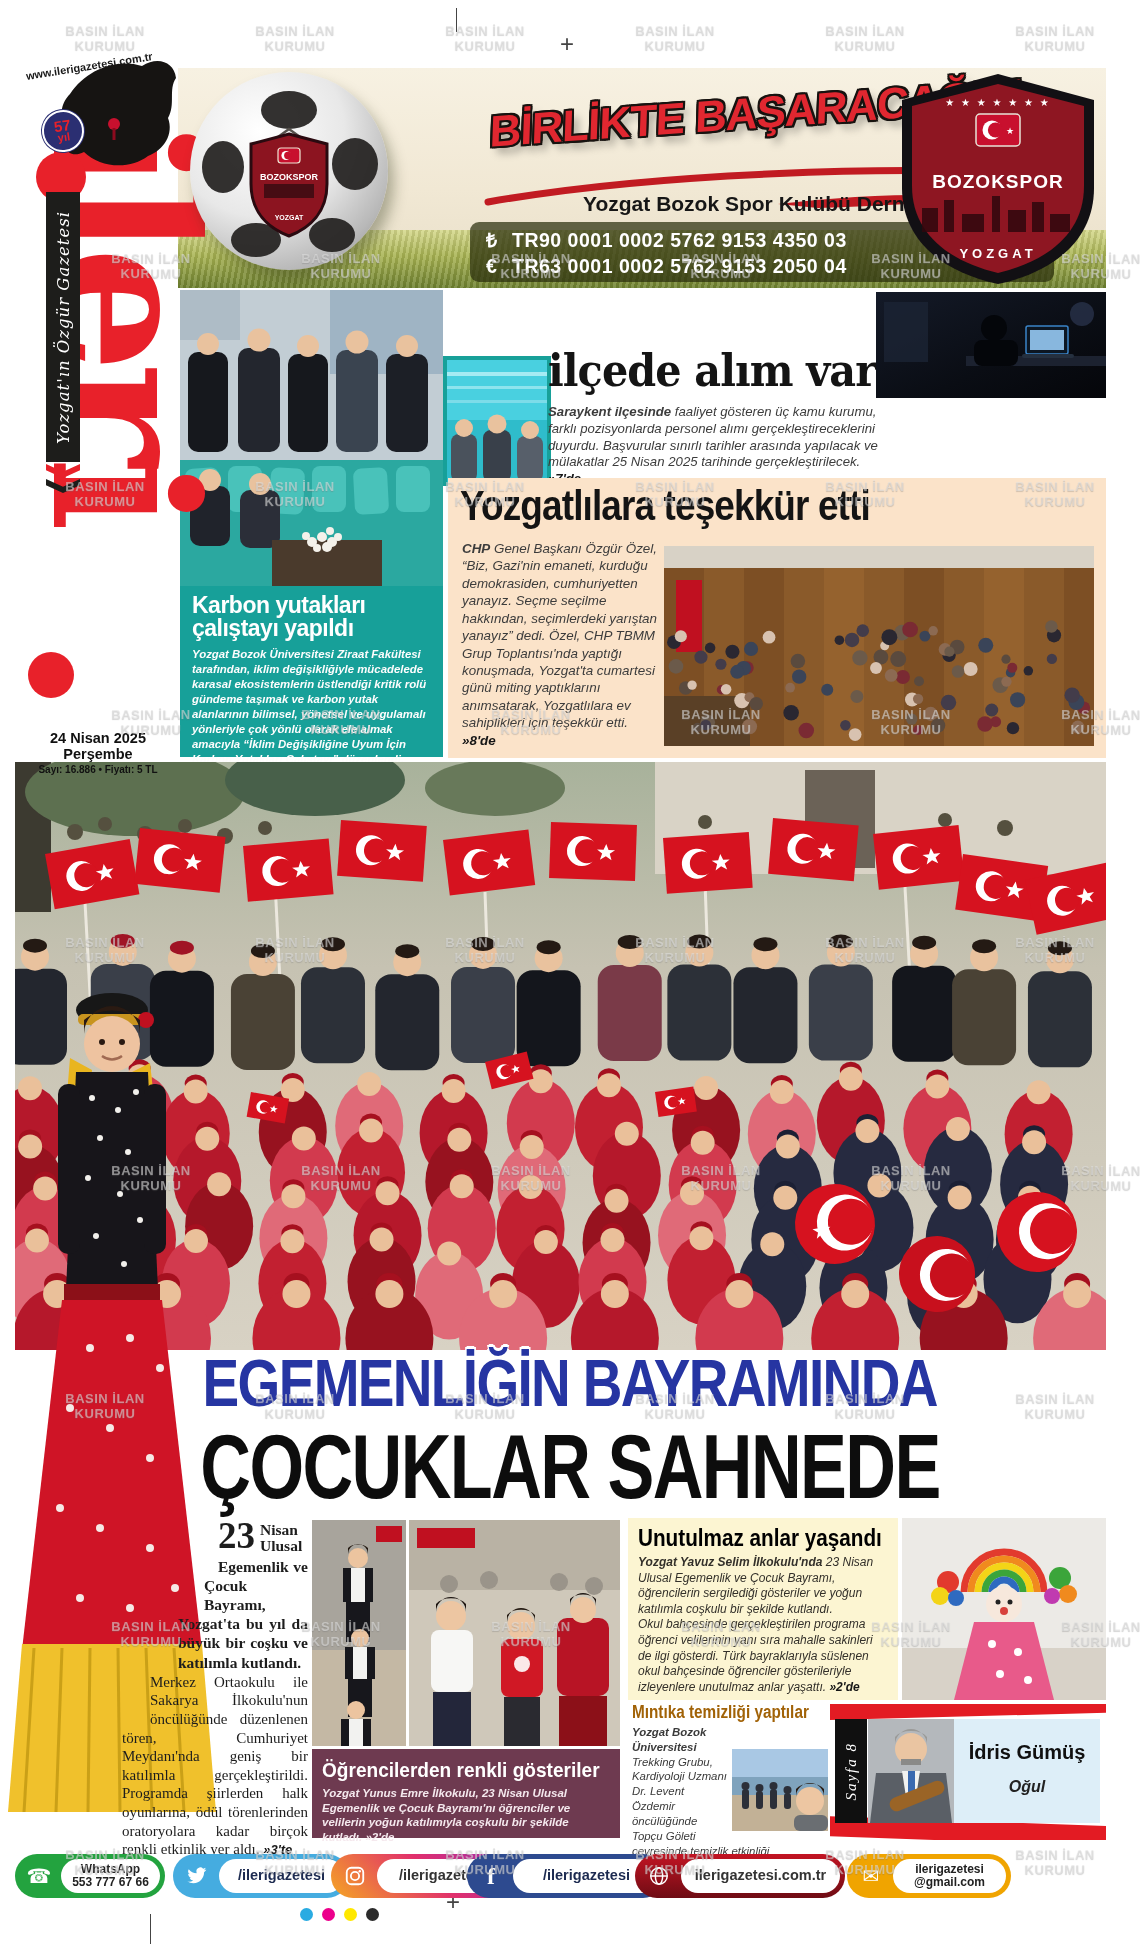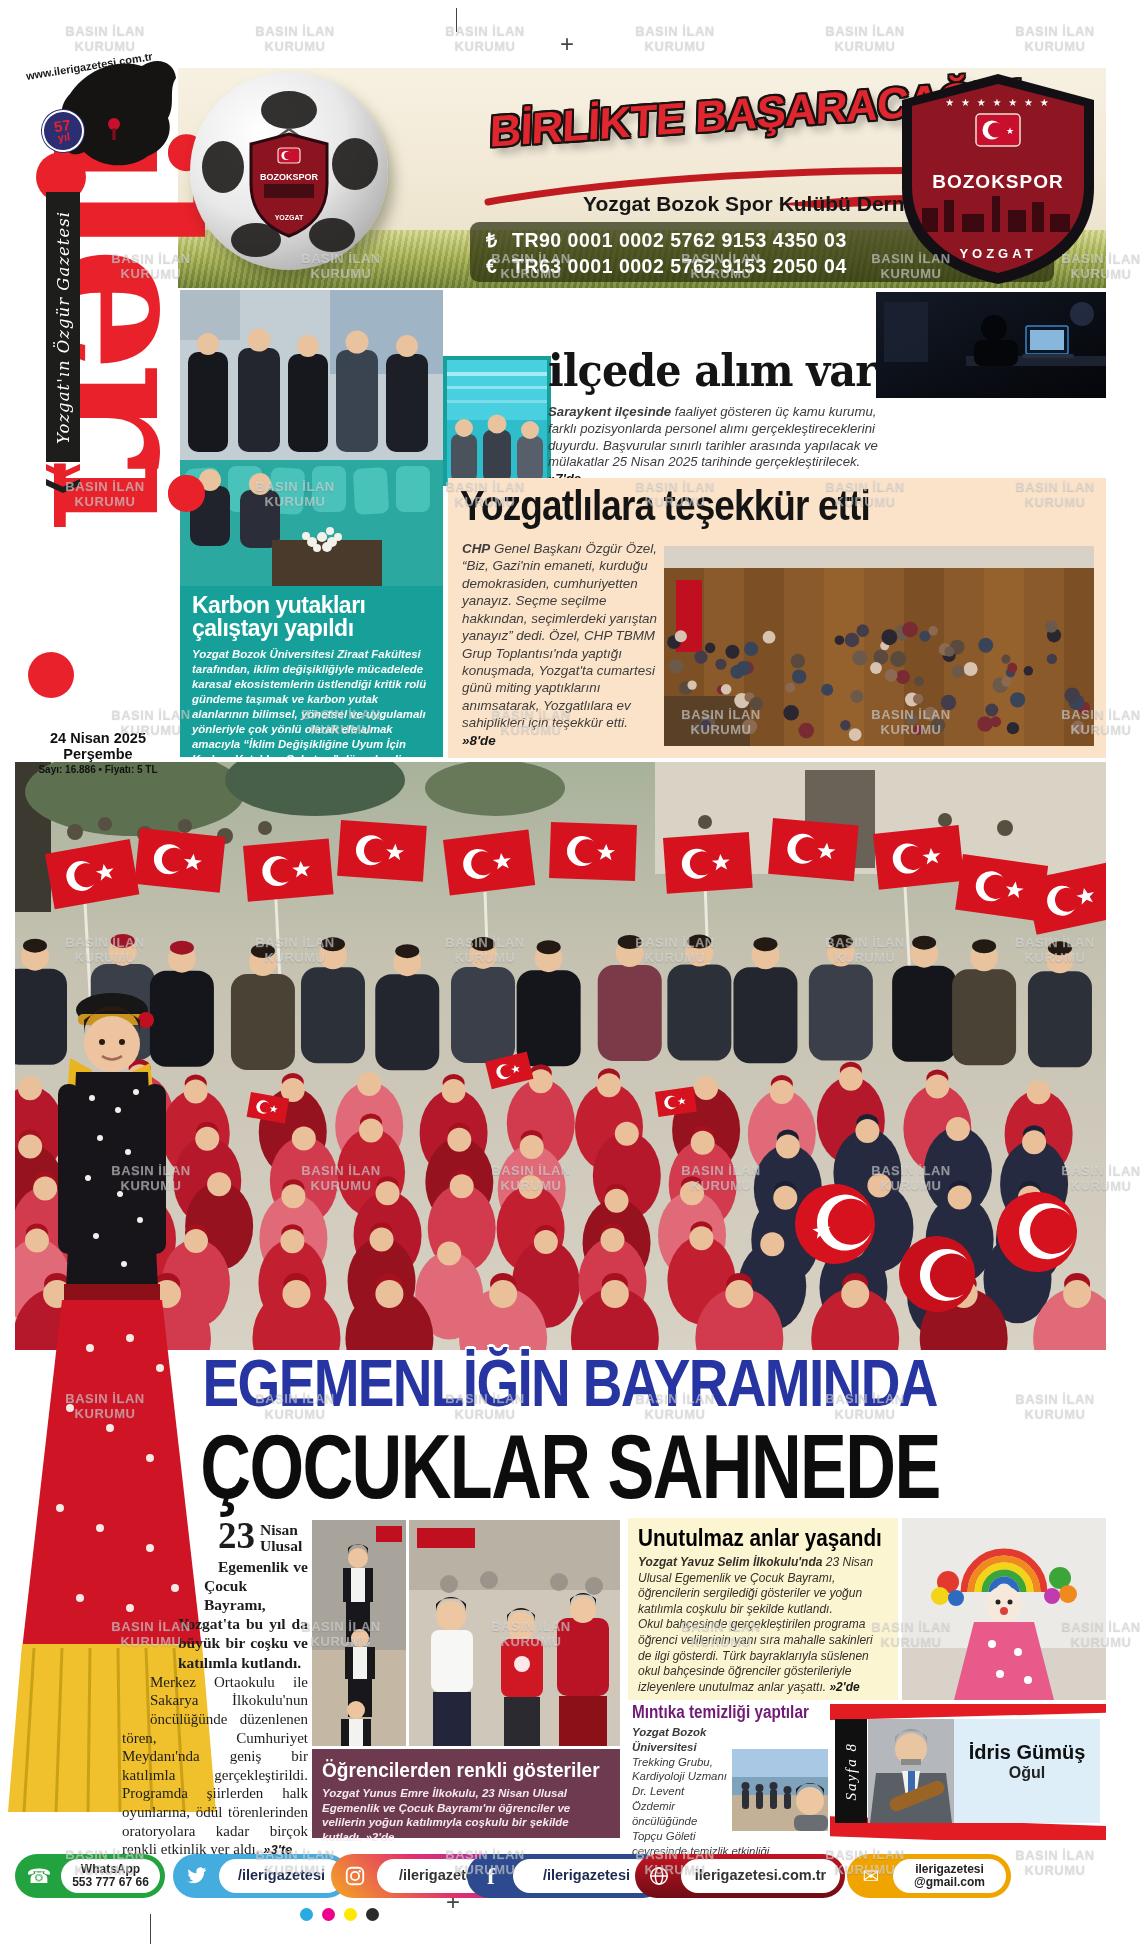--- a/index.html
+++ b/index.html
@@ -90,34 +90,34 @@
   .lead-art .pref{font-family:"Liberation Sans",sans-serif;font-size:13px;}
 
   .maroonbox{background:#6e3a50;color:#fff;box-sizing:border-box;padding:9px 10px;}
   .maroonbox .hl{font-weight:bold;font-size:20.5px;}
   .maroonbox .bd{font-weight:bold;font-style:italic;font-size:11.5px;line-height:1.28;margin-top:4px;color:#f5e9ee;}
 
   .yellowbox{background:#fcf5d2;box-sizing:border-box;padding:7px 10px;}
   .yellowbox .hl{font-weight:bold;font-size:23px;color:#000000;}
   .yellowbox .bd{font-style:italic;font-size:12px;line-height:1.3;color:#33302a;margin-top:3px;}
 
-  .mintika .hl{font-weight:bold;font-size:18px;color:#701a75;}
+  .mintika .hl{font-weight:bold;font-size:18px;color:#a16207;}
   .mintika .bd{font-style:italic;font-size:11.4px;line-height:1.3;color:#3a3a3a;margin-top:2px;}
   .mint-photo{float:right;width:96px;height:82px;margin:24px 0 2px 5px;}
 
   
   .idris{left:830px;top:1704px;width:276px;height:136px;background:#fff;overflow:hidden;}
   .idris .redtop{position:absolute;left:0;top:0;width:100%;height:16px;background:#e31b23;transform:skewY(-1.5deg);transform-origin:left;}
   .idris .redbot{position:absolute;left:0;bottom:-6px;width:100%;height:20px;background:#e31b23;transform:skewY(2deg);transform-origin:right;}
   .idris .sayfa{position:absolute;left:5px;top:15px;width:32px;height:104px;background:#101010;display:flex;align-items:center;justify-content:center;}
   .idris .sayfa span{writing-mode:vertical-rl;transform:rotate(180deg);color:#fff;
         font-family:"Liberation Serif",serif;font-style:italic;font-size:15px;letter-spacing:2px;}
   .idris .bluebox{position:absolute;left:124px;top:15px;width:146px;height:104px;background:#ddeef8;text-align:center;}
   .idris .nm{font-weight:bold;font-size:20px;color:#101010;margin-top:22px;}
-  .idris .sb{font-weight:bold;font-size:16px;color:#222;margin-top:0;}
+  .idris .sb{font-weight:bold;font-style:italic;font-size:16px;color:#222;margin-top:14px;}
 
   
   .pill{position:absolute;top:1854px;height:44px;border-radius:22px;z-index:9;}
   .pill .inner{position:absolute;left:46px;right:5px;top:5px;bottom:5px;background:#fff;border-radius:17px;
                display:flex;flex-direction:column;align-items:center;justify-content:center;line-height:1.05;}
   .pill .ic{position:absolute;left:9px;top:7px;width:30px;height:30px;display:flex;align-items:center;justify-content:center;color:#fff;}
   .pill .t1{font-weight:bold;font-size:14.5px;color:#1c2a50;}
   .pill .t2s{font-weight:bold;font-size:12px;color:#222;}
   .dot{position:absolute;width:13px;height:13px;border-radius:50%;top:1908px;}
 </style>

